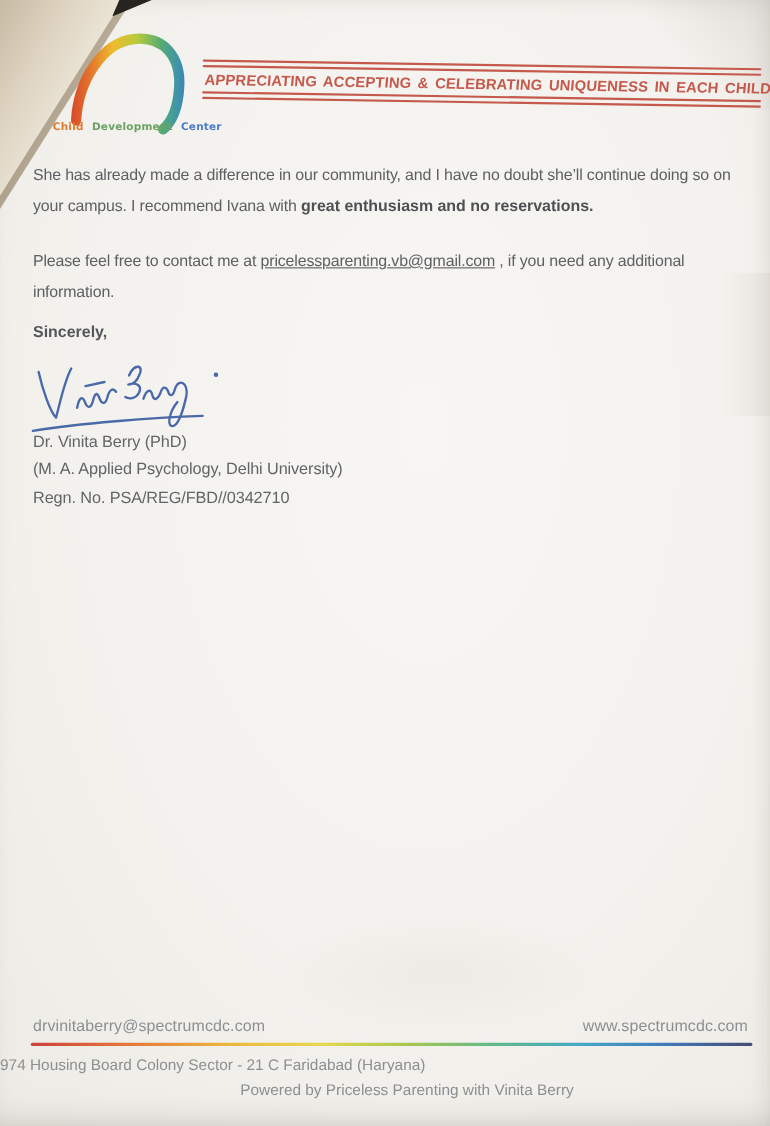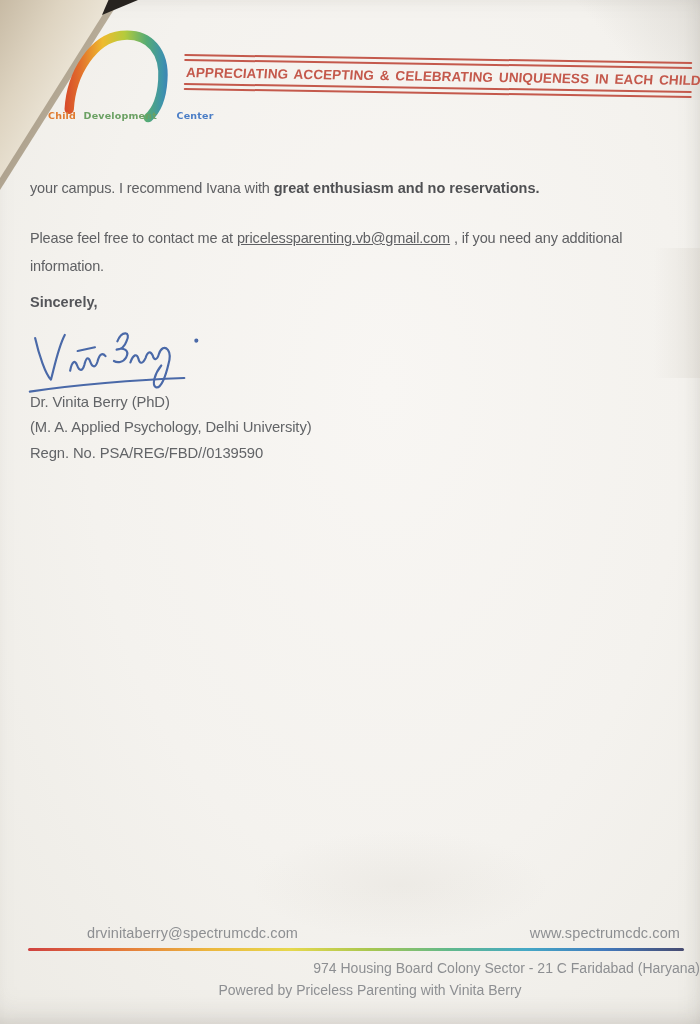--- a/index.html
+++ b/index.html
@@ -28,21 +28,21 @@
   .wrinkle-b{position:absolute;left:250px;top:830px;width:300px;height:110px;
     background:radial-gradient(ellipse at 50% 50%,rgba(205,200,190,.18),rgba(205,200,190,0) 70%);}
 
   
   .logo{position:absolute;left:12px;top:22px;width:185px;height:100px;}
   .logo-arc{position:absolute;left:30px;top:0;width:148px;height:104px;}
   .logo-name{position:absolute;left:2px;top:48px;font-family:"DejaVu Sans",sans-serif;
     font-weight:bold;font-size:31px;color:#4b5458;letter-spacing:-.5px;}
   .logo-sub{position:absolute;left:36px;top:88px;font-size:9.5px;font-weight:bold;
     white-space:nowrap;letter-spacing:.2px;font-family:"DejaVu Sans",sans-serif;}
-  .w-child{color:#df7a2f;} .w-dev{color:#6ba163;margin-left:4px;} .w-center{color:#4a7dc6;margin-left:16px;}
+  .w-child{color:#df7a2f;} .w-dev{color:#6ba163;margin-left:4px;} .w-center{color:#4a7dc6;margin-left:4px;}
 
   
   .tagline{position:absolute;left:184px;top:58px;width:508px;transform:rotate(.9deg);}
   .rule{height:2px;background:#c4594c;border-radius:2px;}
   .rule.gap{margin-top:3px;}
   .tagline-text{margin:4px 0 3px 2px;font-size:13.5px;font-weight:bold;color:#c4594c;
     white-space:nowrap;letter-spacing:.1px;word-spacing:2px;transform:skewX(-4deg);}
 
   
   .para{position:absolute;left:30px;width:660px;font-size:14.5px;line-height:28px;
@@ -54,25 +54,25 @@
 
   .signature{position:absolute;left:22px;top:320px;width:200px;height:104px;transform:rotate(-2deg);}
 
   .credentials{position:absolute;left:30px;top:390px;font-size:14.8px;line-height:25.4px;
     color:#626467;letter-spacing:-.1px;}
 
   
   .footer-row{position:absolute;left:30px;right:20px;top:925px;display:flex;align-items:baseline;
     font-size:14.5px;color:#8d8f92;letter-spacing:.1px;}
   .footer-row .cell{flex:1;}
-  .fc-l{text-align:left;} .fc-c{text-align:center;} .fc-r{text-align:right;}
+  .fc-l{text-align:left;} .fc-c{} .fc-r{text-align:right;}
   .rainbow-line{position:absolute;left:28px;right:16px;top:948px;height:3px;border-radius:2px;
     background:linear-gradient(90deg,#cf4240 0%,#e2703a 12%,#ecb83f 28%,#e6d84d 40%,
       #a9c74f 52%,#62b98a 64%,#45a8c6 76%,#4279bc 88%,#474b70 100%);}
-  .address{position:absolute;left:0;right:0;top:960px;text-align:right;font-size:14px;color:#8d8f92;padding-left:45px;}
+  .address{position:absolute;left:0;right:0;top:960px;text-align:left;font-size:14px;color:#8d8f92;}
   .powered{position:absolute;left:0;right:0;top:982px;text-align:center;font-size:14px;color:#8d8f92;margin-left:40px;}
 </style>
 </head>
 <body>
 
 <div class="page">
 
   <div class="fold-shadow"></div>
   <div class="fold"></div>
   <div class="dark-notch"></div>
@@ -104,21 +104,21 @@
 
   <div class="tagline">
     <div class="rule"></div>
     <div class="rule gap"></div>
     <div class="tagline-text">APPRECIATING ACCEPTING &amp; CELEBRATING UNIQUENESS IN EACH CHILD</div>
     <div class="rule"></div>
     <div class="rule gap"></div>
   </div>
 
   <div class="para" id="para1">
-    <br>
+    <span>She has already made a difference in our community, and I have no doubt she’ll continue doing so on</span><br>
     <span>your campus. I recommend Ivana with </span><b>great enthusiasm and no reservations.</b>
   </div>
 
   <div class="para" id="para2">
     <span>Please feel free to contact me at </span><a href="#" class="email-link">pricelessparenting.vb@gmail.com</a><span> , if you need any additional</span><br>
     <span>information.</span>
   </div>
 
   <div class="closing">Sincerely,</div>
 
@@ -130,21 +130,21 @@
       <path d="M94,20 c5,-11 14,-9 9,0 c-2,5 -6,8 -10,8 c7,-2 13,1 9,8 c-3,5 -9,5 -12,3"></path>
       <path d="M106,41 c3,-8 7,-9 8,-3 c1,5 4,5 7,-1 c2,-6 5,-7 7,-2 c1,5 4,5 6,-1 c2,-6 6,-8 9,-4 c2,3 2,8 0,14 c-3,11 -8,24 -13,22 c-4,-2 -1,-13 6,-21"></path>
       <path d="M7,66 C48,61 112,58 158,58"></path>
     </g>
     <circle cx="171" cy="22" r="2" fill="#4a69a8"></circle>
   </svg>
 
   <div class="credentials">
     <div>Dr. Vinita Berry (PhD)</div>
     <div>(M. A. Applied Psychology, Delhi University)</div>
-    <div>Regn. No. PSA/REG/FBD//0139590</div>
+    <div>Regn. No. PSA/REG/FBD//0342710</div>
   </div>
 
   <div class="footer-row">
     <span class="cell fc-c">drvinitaberry@spectrumcdc.com</span>
     <span class="cell fc-r">www.spectrumcdc.com</span>
   </div>
   <div class="rainbow-line"></div>
   <div class="address">974 Housing Board Colony Sector - 21 C Faridabad (Haryana)</div>
   <div class="powered">Powered by Priceless Parenting with Vinita Berry</div>
 

